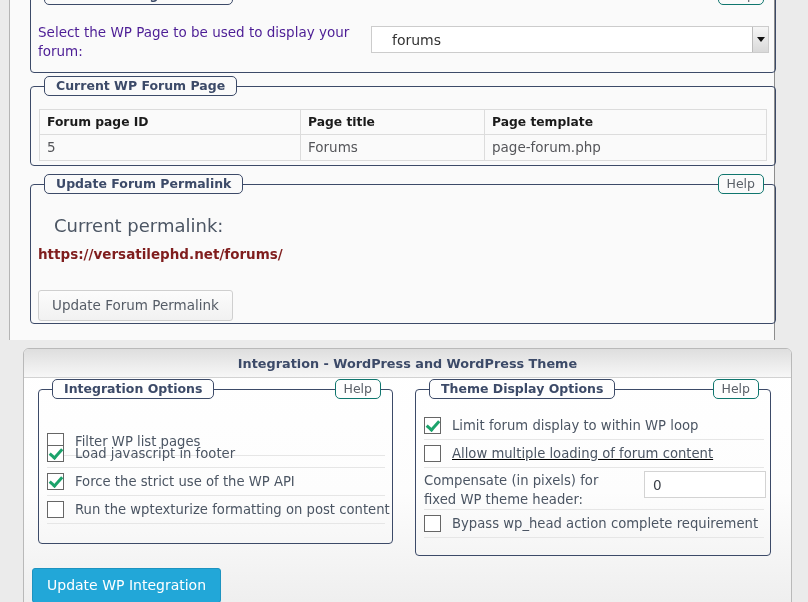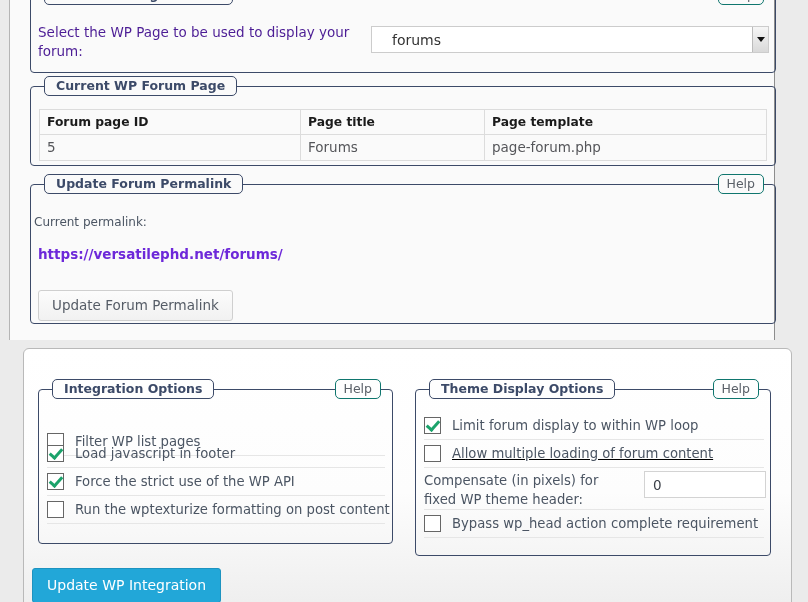--- a/index.html
+++ b/index.html
@@ -139,30 +139,30 @@
     font-size: 13.5px;
     color: #55565a;
     padding: 4px 0 5px 7px;
     border: 1px solid #dcdcdc;
   }
 
   
   #sec-permalink { left: 20px; top: 194px; width: 746px; height: 140px; }
   .perm-current {
     position: absolute;
-    left: 3px; top: 30px;
-    font-size: 12px;
+    left: 23px; top: 30px;
+    font-size: 18px;
     color: #4b5563;
   }
   .perm-url {
     position: absolute;
     left: 7px; top: 61px;
     font-size: 13.5px;
     font-weight: bold;
-    color: #6d28d9;
+    color: #7f1d1d;
   }
   .btn-plain {
     position: absolute;
     left: 7px; top: 105px;
     padding: 6px 13px 7px 13px;
     font-family: inherit;
     font-size: 13.5px;
     color: #555c66;
     background: linear-gradient(#fcfcfc, #f1f1f1);
     border: 1px solid #cfcfcf;
@@ -321,20 +321,21 @@
       <div class="group-legend">Update Forum Permalink</div>
       <div class="help-btn">Help</div>
 
       <div class="perm-current">Current permalink:</div>
       <div class="perm-url">https://versatilephd.net/forums/</div>
       <button class="btn-plain">Update Forum Permalink</button>
     </div>
   </div>
 
   <div class="bot-panel">
+    <div class="bot-head">Integration - WordPress and WordPress Theme</div>
 
     <div class="group" id="sec-integration">
       <div class="group-legend">Integration Options</div>
       <div class="help-btn">Help</div>
 
       <div class="opt-row" style="top:22px;  width:338px; height:28px;margin-top:16px;">
         <span class="cbx"></span>
         <span class="opt-label">Filter WP list pages</span>
       </div>
       <div class="opt-row" style="top:50px;  width:338px; height:28px;">

